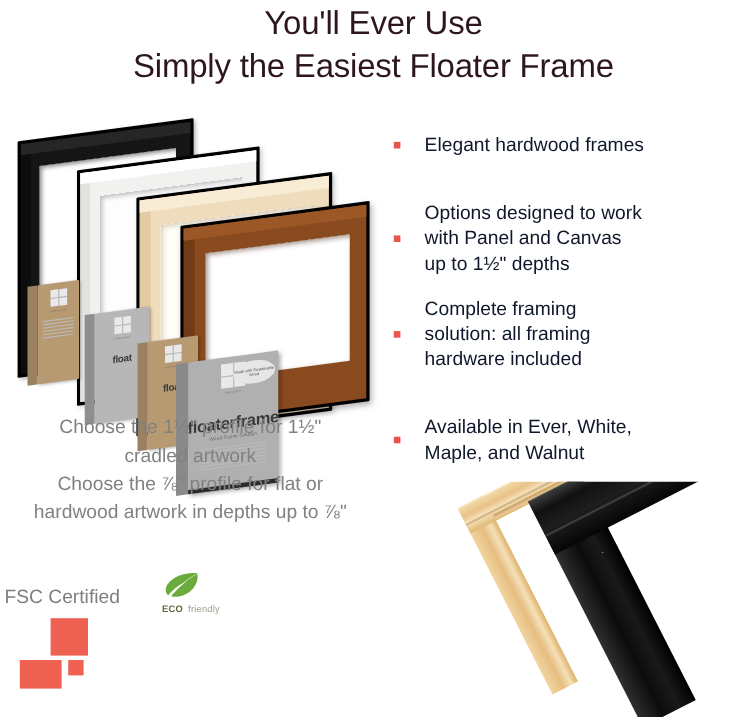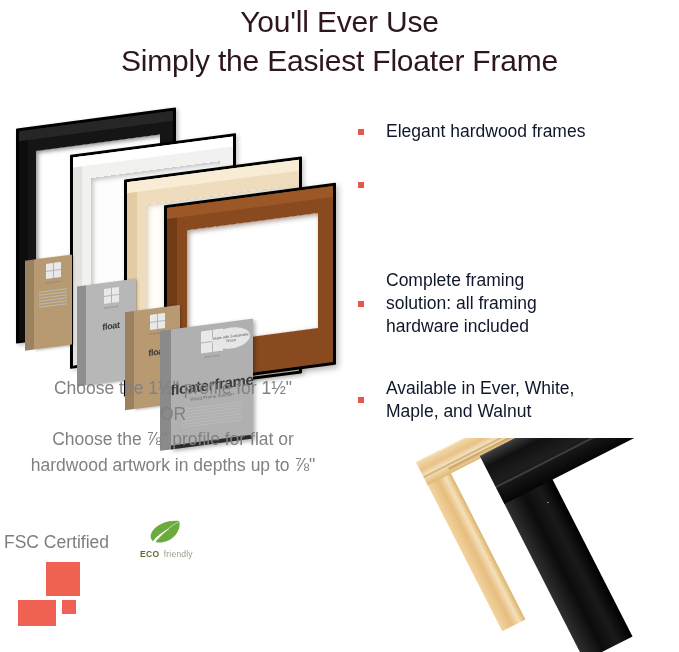--- a/index.html
+++ b/index.html
@@ -164,21 +164,21 @@
   #profile-note .pn-line { display:block; white-space:nowrap; }
 
   
   #fsc-row { position:absolute; left:0; top:527px; width:230px; height:34px; }
   #fsc-label {
     position:absolute; left:4px; top:4px;
     color:#7e7e7e; font-size:17.5px; line-height:22px;
   }
   #eco-badge { position:absolute; left:140px; top:-8px; width:60px; height:44px; }
   #eco-leaf { position:absolute; left:8px; top:0; width:34px; height:24px; }
-  #eco-text { position:absolute; left:0; top:24px; width:60px; text-align:left; white-space:nowrap; }
+  #eco-text { position:absolute; left:0; top:24px; width:60px; text-align:right; white-space:nowrap; }
   #eco-text .eco-strong { font-size:8.5px; font-weight:700; color:#5b6a33; letter-spacing:.3px; }
   #eco-text .eco-light  { font-size:8.5px; font-weight:400; color:#9aa08c; letter-spacing:.2px; }
 
   
   #styles-callout { position:absolute; left:0; top:560px; width:340px; height:58px; }
   #sq-group { position:absolute; left:18px; top:0; width:62px; height:56px; }
   .sq { position:absolute; background:#ef6253; }
   #sq-big   { left:28px; top:2px;  width:34px; height:34px; }
   #sq-wide  { left:0px;  top:40px; width:38px; height:26px; }
   #sq-small { left:44px; top:40px; width:14px; height:14px; }
@@ -353,37 +353,40 @@
   </div>
 </div>
 
 <div id="bullets">
   <div class="bullet" id="bullet-0">
     <span class="bdot"></span>
     <span class="btext">Elegant hardwood frames</span>
   </div>
   <div class="bullet" id="bullet-1">
     <span class="bdot"></span>
+    <span class="btext">Options designed to work
+with Panel and Canvas
+up to 1½" depths</span>
   </div>
   <div class="bullet" id="bullet-2">
     <span class="bdot"></span>
     <span class="btext">Complete framing
 solution: all framing
 hardware included</span>
   </div>
   <div class="bullet" id="bullet-3">
     <span class="bdot"></span>
     <span class="btext">Available in Ever, White,
 Maple, and Walnut</span>
   </div>
 </div>
 
 <div id="profile-note">
   <span class="pn-line">Choose the 1½" profile for 1½"</span>
-  <span class="pn-line">OR</span>
+  <span class="pn-line">cradled artwork</span>
   <span class="pn-line">Choose the ⅞" profile for flat or</span>
   <span class="pn-line">hardwood artwork in depths up to ⅞"</span>
 </div>
 
 <div id="fsc-row">
   <div id="fsc-label">FSC Certified</div>
   <div id="eco-badge">
     <svg id="eco-leaf" viewBox="0 0 34 24">
       <path d="M31 2 C22 1 10 4 4.5 12 C1.5 16.3 2.5 20.5 5 22.2 C8 18 14 13 21.5 9.6 C15.5 14 10 19 7.8 23 C13 24.6 22 22.5 27.5 16 C31.5 11.2 32.5 5.5 31 2 Z" fill="#6aab3c"></path>
       <path d="M30.4 2.6 C24 6 15 12.5 9.3 20.2 C9.1 20.5 9.6 20.9 9.9 20.6 C16 13.2 24.3 6.6 30.7 3.2 Z" fill="#ffffff" opacity="0.55"></path>

